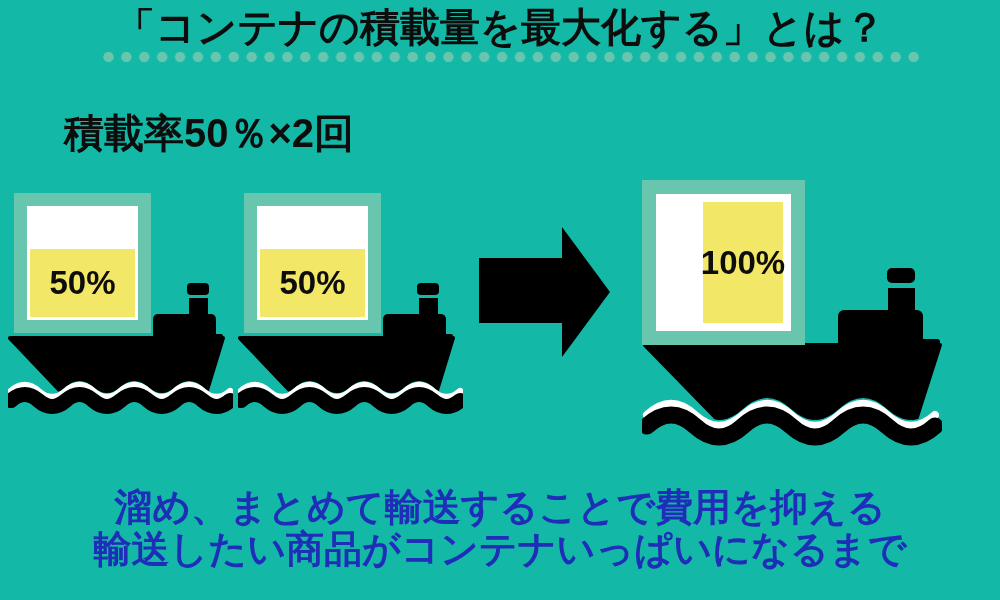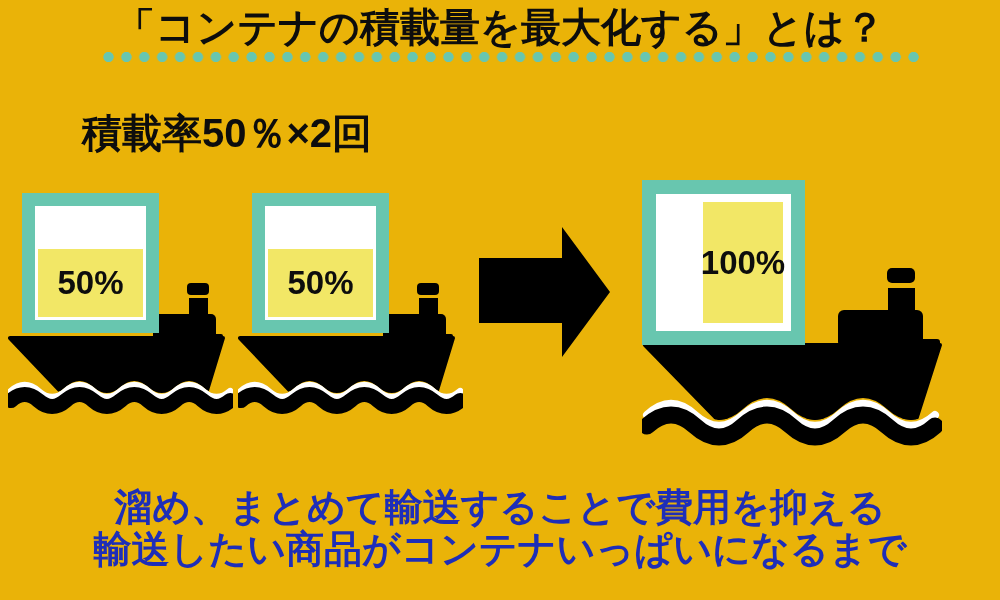--- a/index.html
+++ b/index.html
@@ -3,45 +3,45 @@
 <meta charset="utf-8">
 <style>
   :root{
     --teal:#68c6af;
     --yellow:#f2e766;
     --ink:#0d0d0d;
     --blue:#1e2eb8;
   }
   html,body{margin:0;padding:0;background:#fff;}
   .stage{
-    position:relative;width:1000px;height:600px;background:#eab308;overflow:hidden;
+    position:relative;width:1000px;height:600px;background:#14b8a6;overflow:hidden;
     font-family:"Liberation Sans","DejaVu Sans",sans-serif;color:var(--ink);
   }
   .title{
     position:absolute;top:4px;left:0;width:100%;text-align:center;
     font-size:40px;line-height:46px;font-weight:bold;color:var(--ink);white-space:nowrap;
   }
   .dots{
     position:absolute;top:51px;left:103px;width:822px;height:12px;
     background-image:radial-gradient(circle at 5.5px 6px, var(--teal) 4.8px, rgba(0,0,0,0) 5.5px);
     background-size:17.9px 12px;background-repeat:repeat-x;
   }
   .group-label{
     position:absolute;font-size:40px;font-weight:bold;color:var(--ink);white-space:nowrap;
   }
-  .label-before{top:106px;left:82px;}
+  .label-before{top:106px;left:64px;}
   .label-after{top:104px;left:606px;}
   .ship{position:absolute;}
   .ship-1{left:8px;top:190px;width:227px;height:240px;}
   .ship-2{left:238px;top:190px;width:227px;height:240px;}
   .ship-3{left:640px;top:177px;width:302px;height:275px;}
   .container-box{
     position:absolute;background:#ffffff;border:13px solid var(--teal);box-sizing:border-box;
   }
-  .container-box.small{left:14px;top:3px;width:137px;height:140px;}
+  .container-box.small{left:6px;top:3px;width:137px;height:140px;}
   .container-box.big{left:2px;top:3px;width:163px;height:165px;border-width:14px;}
   .load-fill{
     position:absolute;background:var(--yellow);
     display:flex;align-items:center;justify-content:center;
     font-size:33px;font-weight:bold;color:var(--ink);
   }
   .load-fill.half{left:3px;right:3px;bottom:3px;height:60%;}
   .load-fill.full{left:8px;right:8px;top:8px;bottom:8px;margin-left:39px;}
   .boat{position:absolute;display:block;}
   .boat-small{left:0;top:93px;width:225px;height:142px;}

